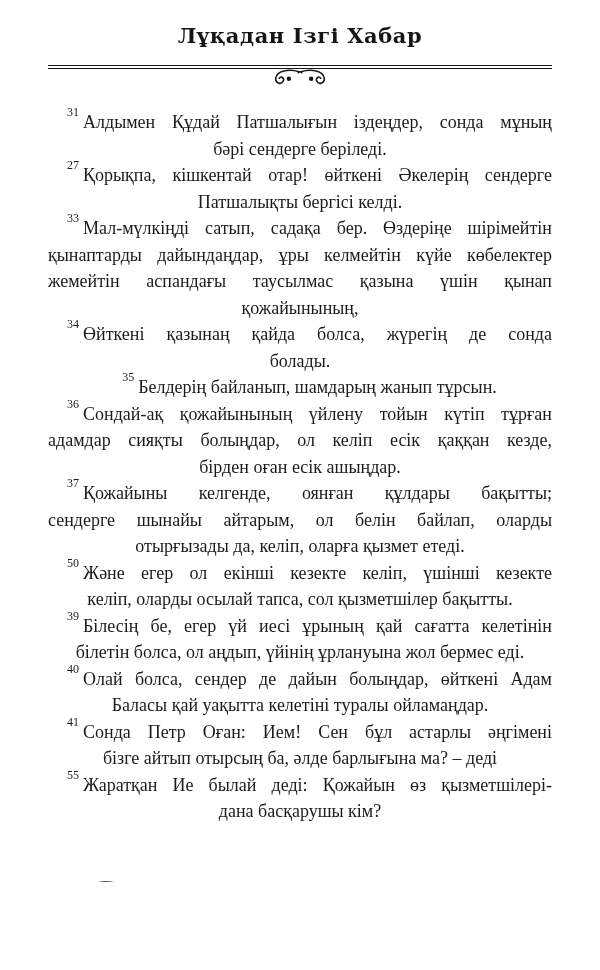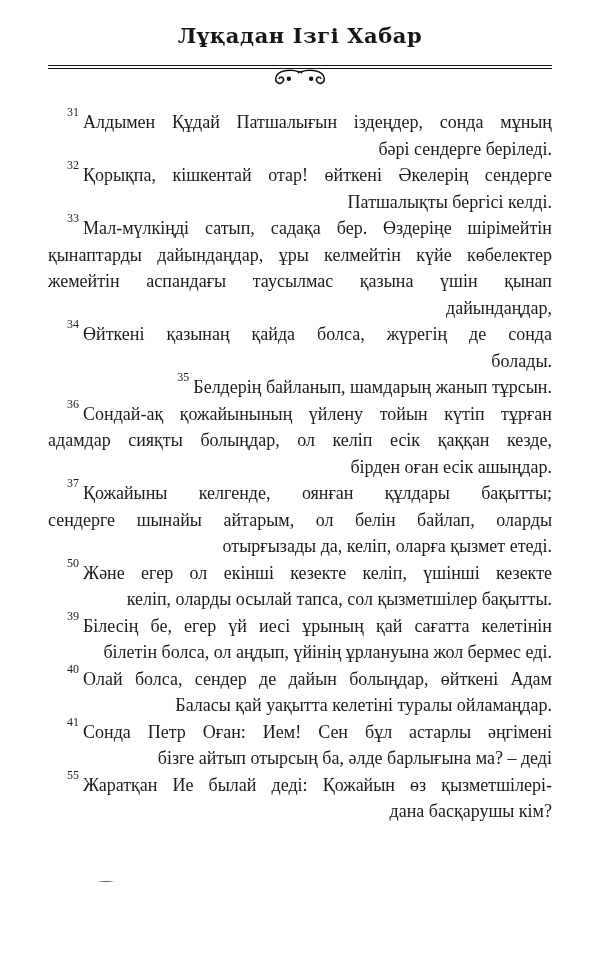--- a/index.html
+++ b/index.html
@@ -31,21 +31,21 @@
   .hdr-orn{
     display:block;
     margin:-1px auto 0 auto;
   }
   .verses{
     margin:21px 48px 16px 48px;
   }
   .line{
     font-size:18px;
     line-height:26.5px;
-    text-align:right;
+    text-align:center;
   }
   .line.just{
     text-align:justify;
     text-align-last:justify;
   }
   .line.first{
     text-indent:19px;
   }
   .vnum{
     font-size:12px;
@@ -80,28 +80,28 @@
     <circle cx="20.5" cy="10.8" r="2.3" fill="#161616"></circle>
     <circle cx="43.5" cy="10.8" r="2.3" fill="#161616"></circle>
   </svg>
 
   <div class="verses">
       <div class="verse">
         <div class="line just first"><sup class="vnum">31</sup>Алдымен Құдай Патшалығын іздеңдер, сонда мұның</div>
         <div class="line">бәрі сендерге беріледі.</div>
       </div>
       <div class="verse">
-        <div class="line just first"><sup class="vnum">32</sup>Қорықпа, кішкентай отар! өйткені Әкелерің сендерге</div>
+        <div class="line just first"><sup class="vnum">27</sup>Қорықпа, кішкентай отар! өйткені Әкелерің сендерге</div>
         <div class="line">Патшалықты бергісі келді.</div>
       </div>
       <div class="verse">
         <div class="line just first"><sup class="vnum">33</sup>Мал-мүлкіңді сатып, садақа бер. Өздеріңе шірімейтін</div>
         <div class="line just">қынаптарды дайындаңдар, ұры келмейтін күйе көбелектер</div>
         <div class="line just">жемейтін аспандағы таусылмас қазына үшін қынап</div>
-        <div class="line">дайындаңдар,</div>
+        <div class="line">қожайынының,</div>
       </div>
       <div class="verse">
         <div class="line just first"><sup class="vnum">34</sup>Өйткені қазынаң қайда болса, жүрегің де сонда</div>
         <div class="line">болады.</div>
       </div>
       <div class="verse">
         <div class="line first"><sup class="vnum">35</sup>Белдерің байланып, шамдарың жанып тұрсын.</div>
       </div>
       <div class="verse">
         <div class="line just first"><sup class="vnum">36</sup>Сондай-ақ қожайынының үйлену тойын күтіп тұрған</div>

